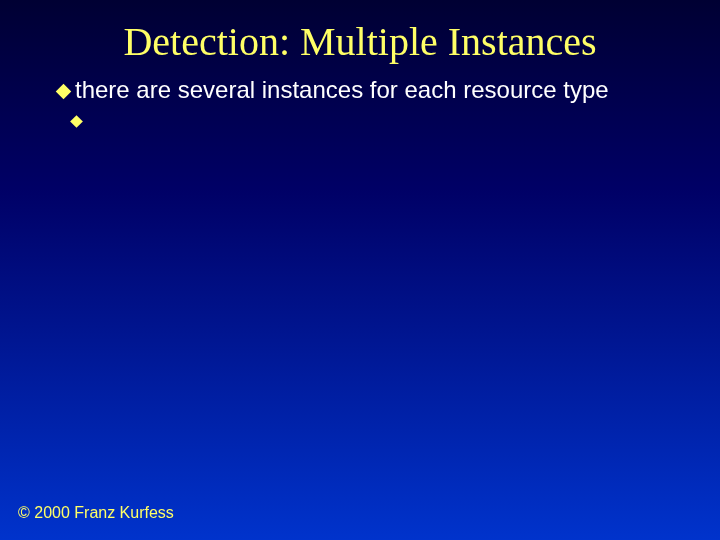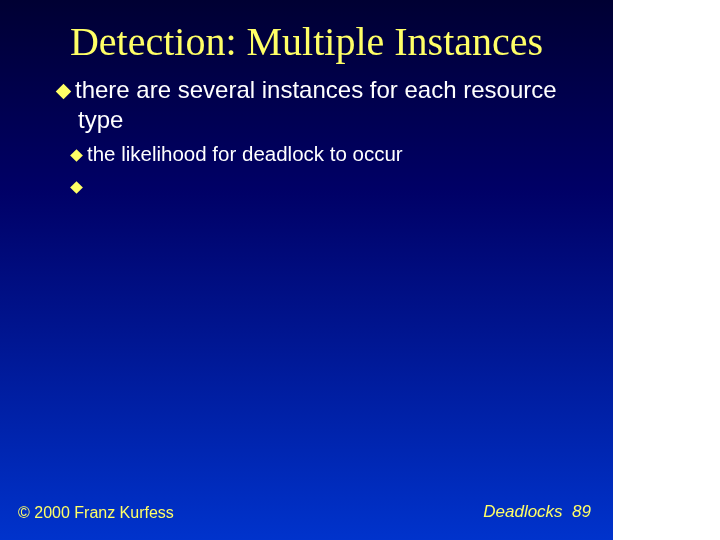--- a/index.html
+++ b/index.html
@@ -3,21 +3,21 @@
 <meta charset="utf-8">
 <style>
   html, body {
     margin: 0;
     padding: 0;
     width: 720px;
     height: 540px;
     overflow: hidden;
   }
   .slide {
-    width: 613px;
+    width: 720px;
     height: 540px;
     background: linear-gradient(to bottom, #000033 0%, #000066 35%, #0033cc 100%);
     position: relative;
     font-family: Arial, Helvetica, sans-serif;
     color: #ffffff;
     box-sizing: border-box;
   }
   .title {
     font-family: "Times New Roman", Times, serif;
     font-size: 40px;
@@ -97,28 +97,22 @@
 
   <div class="content">
 
     <div class="level1">
       <span class="diamond"></span><span>there are several instances for each resource type</span>
     </div>
 
 
 
 
-    <div class="level2">
-      <span class="diamond-small"></span><span>the likelihood for deadlock to occur</span>
-    </div>
 
     <div class="level2" style="margin-top:2px;">
       <span class="diamond-small"></span>
     </div>
 
   </div>
 
   <div class="footer-left">© 2000 Franz Kurfess</div>
-  <div class="footer-right">
-    <span>Deadlocks</span>&nbsp;&nbsp;<span>89</span>
-  </div>
 
 </div>
 
 </body></html>

